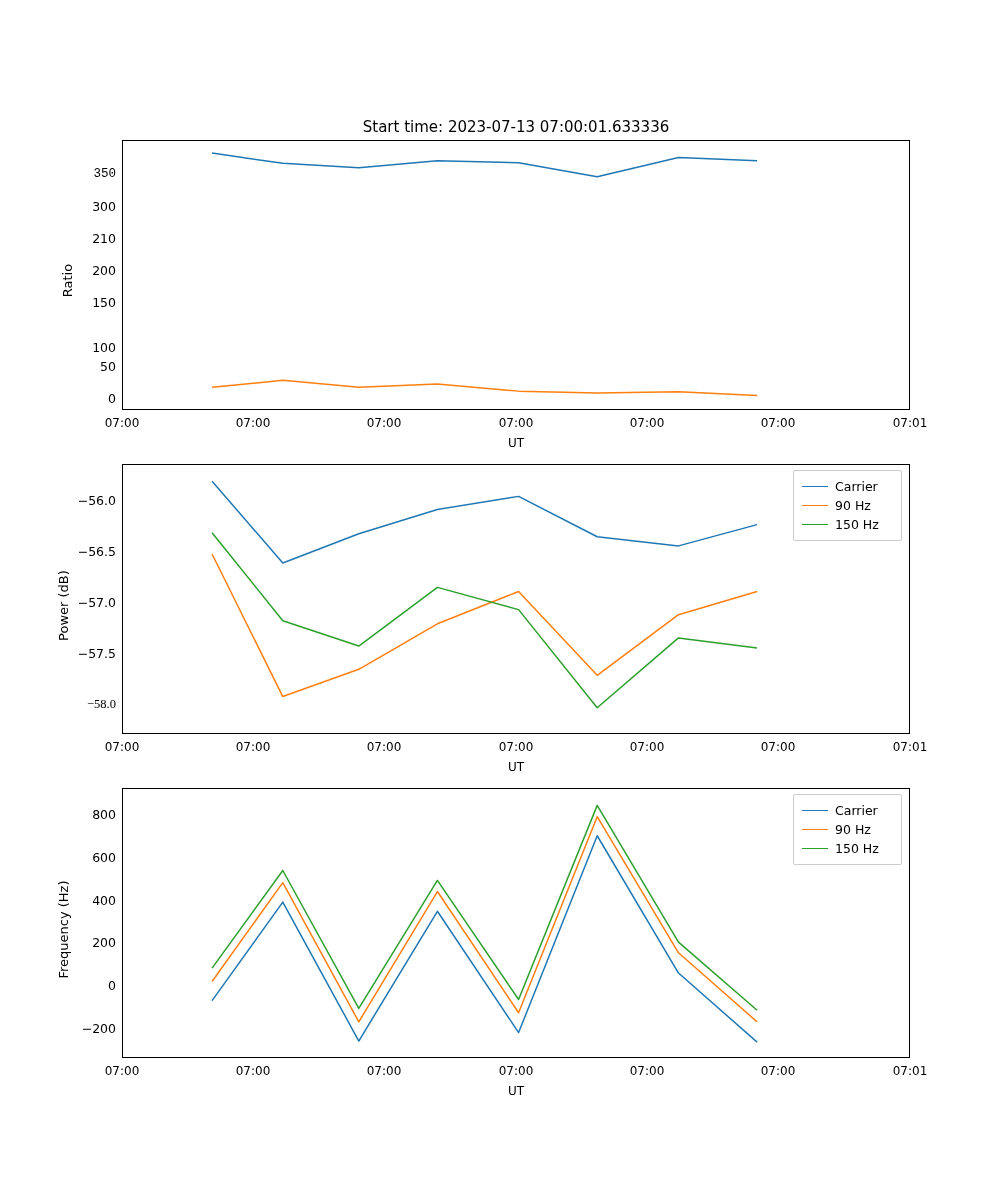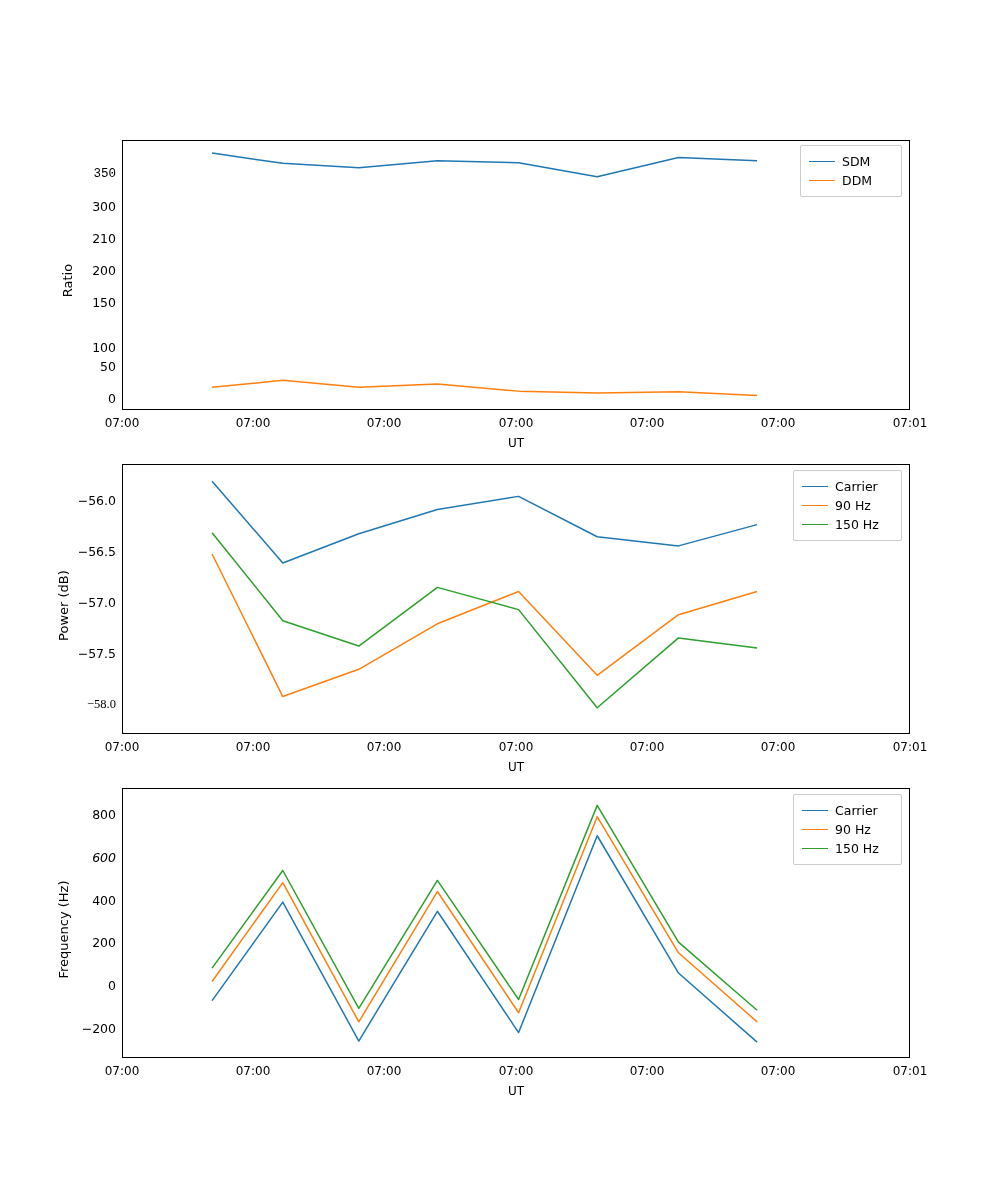--- a/index.html
+++ b/index.html
@@ -90,20 +90,21 @@
   .legend-text {
     font-size: 12.5px;
     line-height: 14px;
   }
 </style>
 </head>
 <body>
 
 <div class="figure">
 
+  <div class="title" style="left:122px; top:118px; width:788px;">Start time: 2023-07-13 07:00:01.633336</div>
 
   <div class="ylabel" style="left:-3px; top:273px; width:140px; text-align:center; transform:rotate(-90deg);">Ratio</div>
 
   <div class="axes" style="left:122px; top:140px; width:788px; height:270px;">
     <svg viewBox="0 0 788 270" preserveAspectRatio="none">
         <polyline points="89.3,12.2 160.2,22.5 236.4,27.0 315.2,19.9 396.6,21.9 475.4,36.0 556.9,16.7 635.7,19.9" fill="none" stroke="#1f77b4" stroke-width="1.5" stroke-linejoin="round"></polyline>
         <polyline points="89.3,248.1 160.2,241.1 236.4,248.1 315.2,244.9 396.6,252.0 475.4,253.9 556.9,252.6 635.7,256.5" fill="none" stroke="#ff7f0e" stroke-width="1.5" stroke-linejoin="round"></polyline>
       </svg>
   </div>
 
@@ -119,30 +120,20 @@
   <div class="tick-label-x" style="left:92px; top:416px; width:60px;">07:00</div>
   <div class="tick-label-x" style="left:223px; top:416px; width:60px;">07:00</div>
   <div class="tick-label-x" style="left:354px; top:416px; width:60px;">07:00</div>
   <div class="tick-label-x" style="left:486px; top:416px; width:60px;">07:00</div>
   <div class="tick-label-x" style="left:617px; top:416px; width:60px;">07:00</div>
   <div class="tick-label-x" style="left:748px; top:416px; width:60px;">07:00</div>
   <div class="tick-label-x" style="left:880px; top:416px; width:60px;">07:01</div>
 
   <div class="xlabel" style="left:122px; top:436px; width:788px;">UT</div>
 
-  <div class="legend" style="left:800px; top:145px; width:102px;">
-    <div class="legend-row">
-      <span class="legend-swatch" style="border-top-color:#1f77b4;"></span>
-      <span class="legend-text">SDM</span>
-    </div>
-    <div class="legend-row">
-      <span class="legend-swatch" style="border-top-color:#ff7f0e;"></span>
-      <span class="legend-text">DDM</span>
-    </div>
-  </div>
 
   <div class="ylabel" style="left:-17px; top:598px; width:160px; text-align:center; transform:rotate(-90deg);">Power (dB)</div>
 
   <div class="axes" style="left:122px; top:464px; width:788px; height:270px;">
     <svg viewBox="0 0 788 270" preserveAspectRatio="none">
         <polyline points="89.3,16.3 160.2,98.8 236.4,69.3 315.2,44.8 396.6,31.6 475.4,72.3 556.9,81.5 635.7,60.1" fill="none" stroke="#1f77b4" stroke-width="1.5" stroke-linejoin="round"></polyline>
         <polyline points="89.3,89.7 160.2,233.3 236.4,205.8 315.2,160.0 396.6,127.4 475.4,211.9 556.9,150.8 635.7,127.4" fill="none" stroke="#ff7f0e" stroke-width="1.5" stroke-linejoin="round"></polyline>
         <polyline points="89.3,68.3 160.2,156.9 236.4,182.4 315.2,123.3 396.6,145.7 475.4,244.5 556.9,174.2 635.7,184.4" fill="none" stroke="#2ca02c" stroke-width="1.5" stroke-linejoin="round"></polyline>
       </svg>
   </div>
@@ -185,21 +176,21 @@
         <polyline points="89.3,213.2 160.2,114.0 236.4,253.9 315.2,123.2 396.6,245.4 475.4,47.1 556.9,185.4 635.7,255.0" fill="none" stroke="#1f77b4" stroke-width="1.5" stroke-linejoin="round"></polyline>
         <polyline points="89.3,193.9 160.2,94.3 236.4,234.6 315.2,103.3 396.6,225.4 475.4,27.9 556.9,165.0 635.7,234.6" fill="none" stroke="#ff7f0e" stroke-width="1.5" stroke-linejoin="round"></polyline>
         <polyline points="89.3,180.4 160.2,82.1 236.4,221.1 315.2,92.1 396.6,212.1 475.4,16.5 556.9,154.3 635.7,222.9" fill="none" stroke="#2ca02c" stroke-width="1.5" stroke-linejoin="round"></polyline>
       </svg>
   </div>
 
   <div class="tick-label-y" style="left:58px; top:1021px; width:58px;">−200</div>
   <div class="tick-label-y" style="left:58px; top:978px; width:58px;">0</div>
   <div class="tick-label-y" style="left:58px; top:935px; width:58px;">200</div>
   <div class="tick-label-y" style="left:58px; top:893px; width:58px;">400</div>
-  <div class="tick-label-y" style="left:58px; top:850px; width:58px;font-style:italic;">600</div>
+  <div class="tick-label-y" style="left:58px; top:850px; width:58px;">600</div>
   <div class="tick-label-y" style="left:58px; top:807px; width:58px;">800</div>
 
   <div class="tick-label-x" style="left:92px; top:1064px; width:60px;">07:00</div>
   <div class="tick-label-x" style="left:223px; top:1064px; width:60px;">07:00</div>
   <div class="tick-label-x" style="left:354px; top:1064px; width:60px;">07:00</div>
   <div class="tick-label-x" style="left:486px; top:1064px; width:60px;">07:00</div>
   <div class="tick-label-x" style="left:617px; top:1064px; width:60px;">07:00</div>
   <div class="tick-label-x" style="left:748px; top:1064px; width:60px;">07:00</div>
   <div class="tick-label-x" style="left:880px; top:1064px; width:60px;">07:01</div>
 

